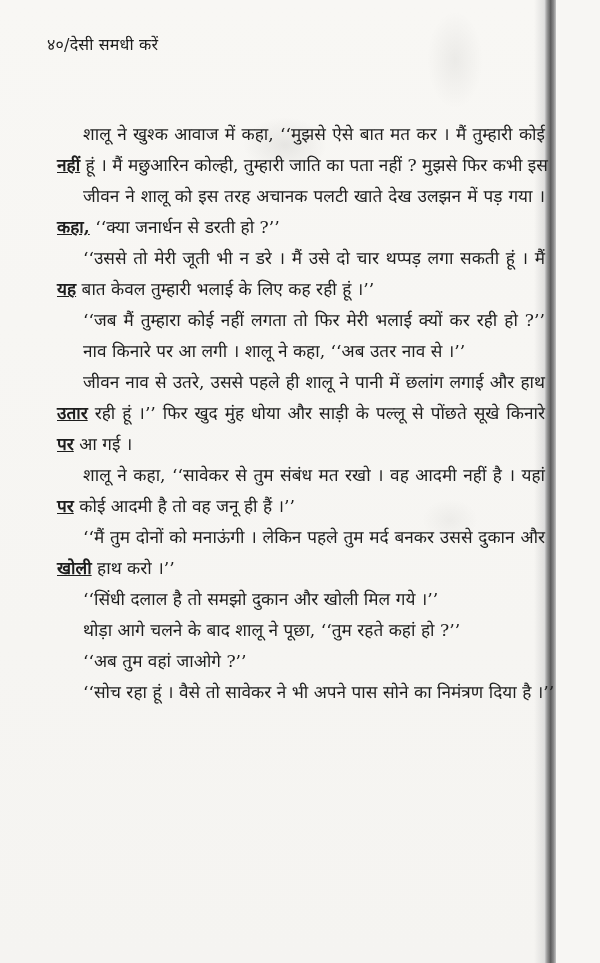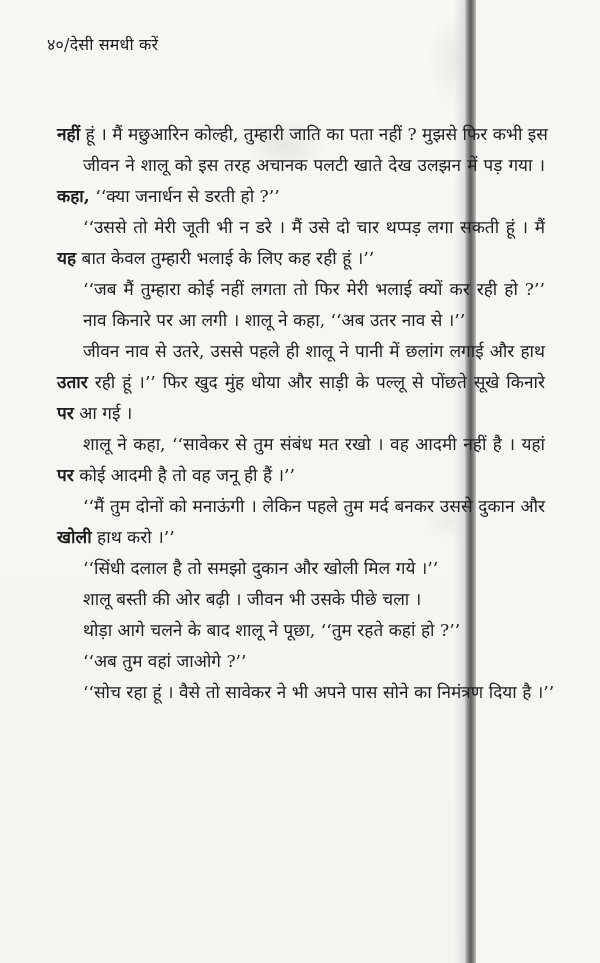--- a/index.html
+++ b/index.html
@@ -11,21 +11,21 @@
       height: 963px;
       position: relative;
       overflow: hidden;
       background: #f7f6f3;
       font-family: "DejaVu Serif", "Liberation Serif", serif;
       color: #1d1d1d;
     }
     .page {
       position: absolute;
       left: 0; top: 0;
-      width: 476px; height: 963px;
+      width: 556px; height: 963px;
       background:
         radial-gradient(ellipse 60px 40px at 285px 145px, rgba(0,0,0,0.07), transparent 70%),
         radial-gradient(ellipse 40px 70px at 455px 60px, rgba(0,0,0,0.05), transparent 70%),
         radial-gradient(ellipse 30px 60px at 590px 400px, rgba(0,0,0,0.05), transparent 70%),
         radial-gradient(ellipse 40px 30px at 450px 520px, rgba(0,0,0,0.04), transparent 70%),
         linear-gradient(#f8f7f4, #f5f4f1);
     }
     .binding {
       position: absolute;
       top: 0; right: 0;
@@ -55,47 +55,47 @@
     }
     .line {
       display: block;
       white-space: nowrap;
       height: 31px;
       text-align: justify;
       text-align-last: justify;
     }
     .line.indent { padding-left: 26px; }
     .line.short { text-align-last: left; }
-    .b { font-weight: bold; }
+    .b { font-weight: bold; text-decoration: underline; }
   </style>
 </head>
 <body>
 
 <div class="page">
   <div class="binding-light"></div>
   <div class="binding"></div>
 
   <div class="header">
     <span>४०</span><span>/</span><span>देसी समधी करें</span>
   </div>
 
   <div class="body-text" id="body-text">
+      <span class="line indent"><span>शालू ने खुश्क आवाज में कहा, ‘‘मुझसे ऐसे बात मत कर । मैं तुम्हारी कोई</span></span>
       <span class="line"><span class="b">नहीं</span><span> हूं । मैं मछुआरिन कोल्ही, तुम्हारी जाति का पता नहीं ? मुझसे फिर कभी इस</span></span>
       <span class="line indent"><span>जीवन ने शालू को इस तरह अचानक पलटी खाते देख उलझन में पड़ गया ।</span></span>
       <span class="line short"><span class="b">कहा,</span><span> ‘‘क्या जनार्धन से डरती हो ?’’</span></span>
       <span class="line indent"><span>‘‘उससे तो मेरी जूती भी न डरे । मैं उसे दो चार थप्पड़ लगा सकती हूं । मैं</span></span>
       <span class="line short"><span class="b">यह</span><span> बात केवल तुम्हारी भलाई के लिए कह रही हूं ।’’</span></span>
       <span class="line indent"><span>‘‘जब मैं तुम्हारा कोई नहीं लगता तो फिर मेरी भलाई क्यों कर रही हो ?’’</span></span>
       <span class="line indent short"><span>नाव किनारे पर आ लगी । शालू ने कहा, ‘‘अब उतर नाव से ।’’</span></span>
       <span class="line indent"><span>जीवन नाव से उतरे, उससे पहले ही शालू ने पानी में छलांग लगाई और हाथ</span></span>
       <span class="line"><span class="b">उतार</span><span> रही हूं ।’’ फिर खुद मुंह धोया और साड़ी के पल्लू से पोंछते सूखे किनारे</span></span>
       <span class="line short"><span class="b">पर</span><span> आ गई ।</span></span>
       <span class="line indent"><span>शालू ने कहा, ‘‘सावेकर से तुम संबंध मत रखो । वह आदमी नहीं है । यहां</span></span>
       <span class="line short"><span class="b">पर</span><span> कोई आदमी है तो वह जनू ही हैं ।’’</span></span>
       <span class="line indent"><span>‘‘मैं तुम दोनों को मनाऊंगी । लेकिन पहले तुम मर्द बनकर उससे दुकान और</span></span>
       <span class="line short"><span class="b">खोली</span><span> हाथ करो ।’’</span></span>
       <span class="line indent short"><span>‘‘सिंधी दलाल है तो समझो दुकान और खोली मिल गये ।’’</span></span>
-      <span class="line indent short"><span>शालू बस्ती की ओर बढ़ी । जीवन भी उसके पीछे चला ।</span></span>
       <span class="line indent short"><span>थोड़ा आगे चलने के बाद शालू ने पूछा, ‘‘तुम रहते कहां हो ?’’</span></span>
       <span class="line indent short"><span>‘‘अब तुम वहां जाओगे ?’’</span></span>
       <span class="line indent"><span>‘‘सोच रहा हूं । वैसे तो सावेकर ने भी अपने पास सोने का निमंत्रण दिया है ।’’</span></span>
     </div>
 </div>
 
 </body></html>

